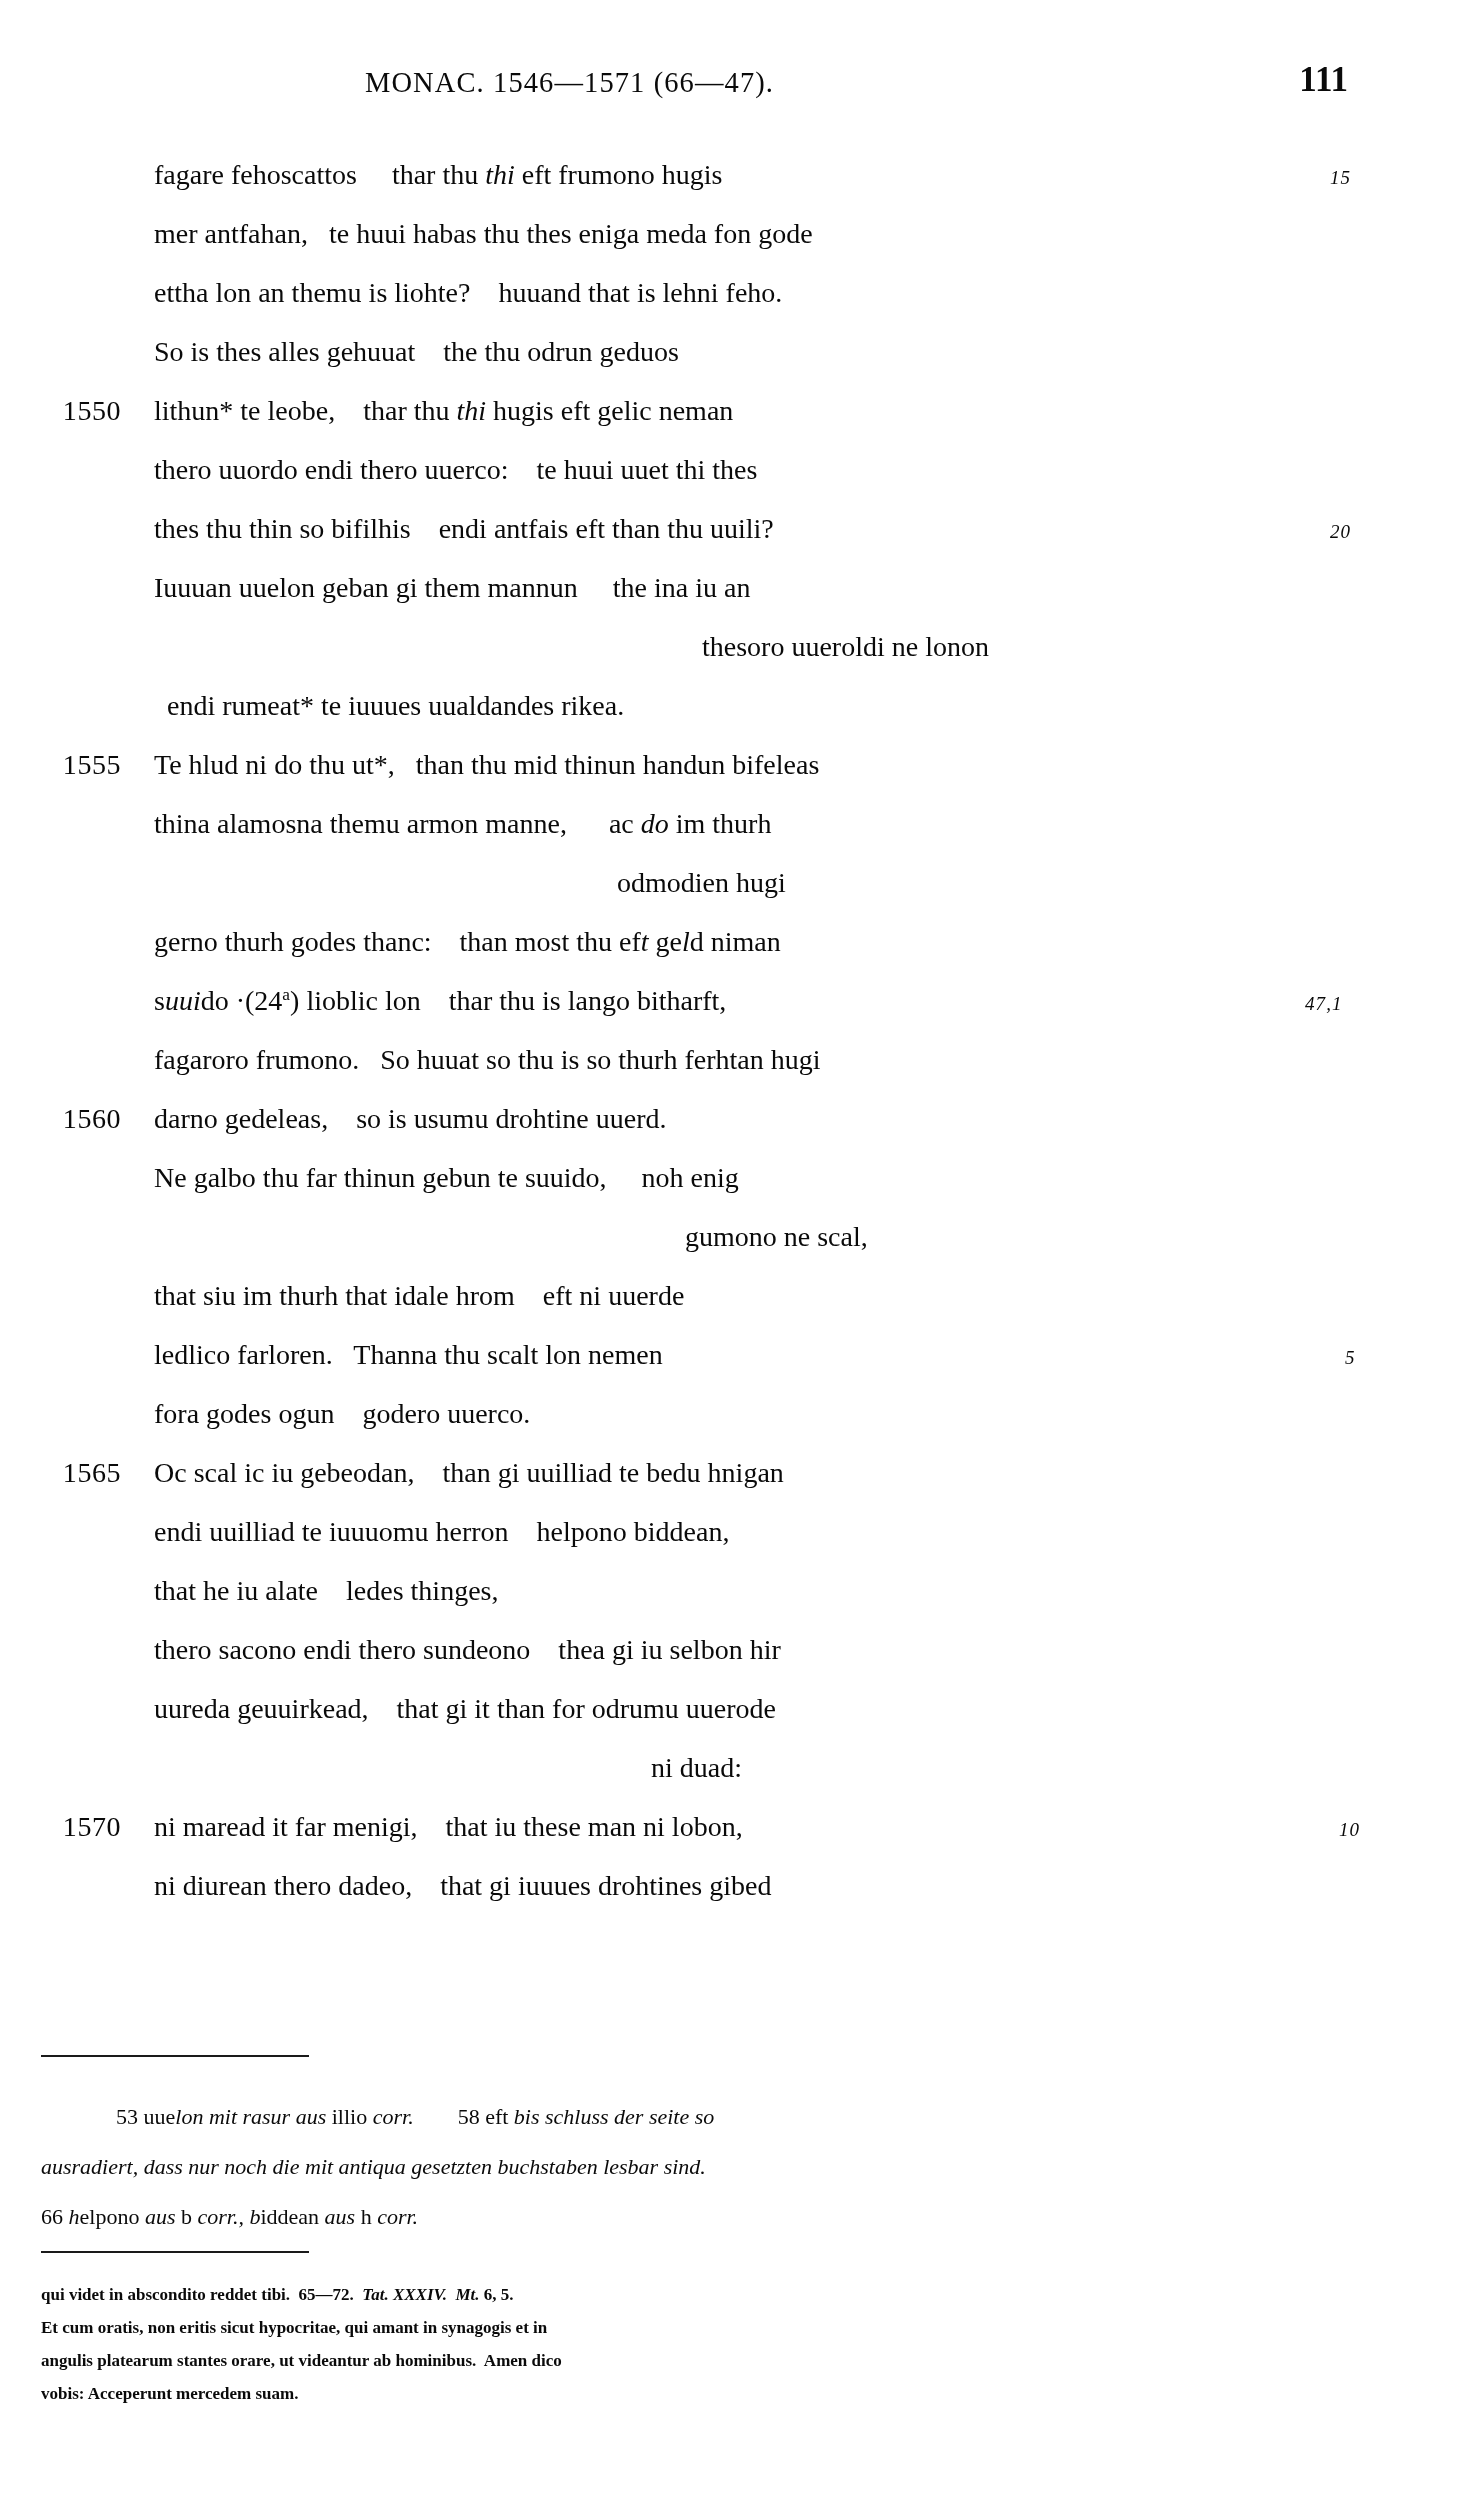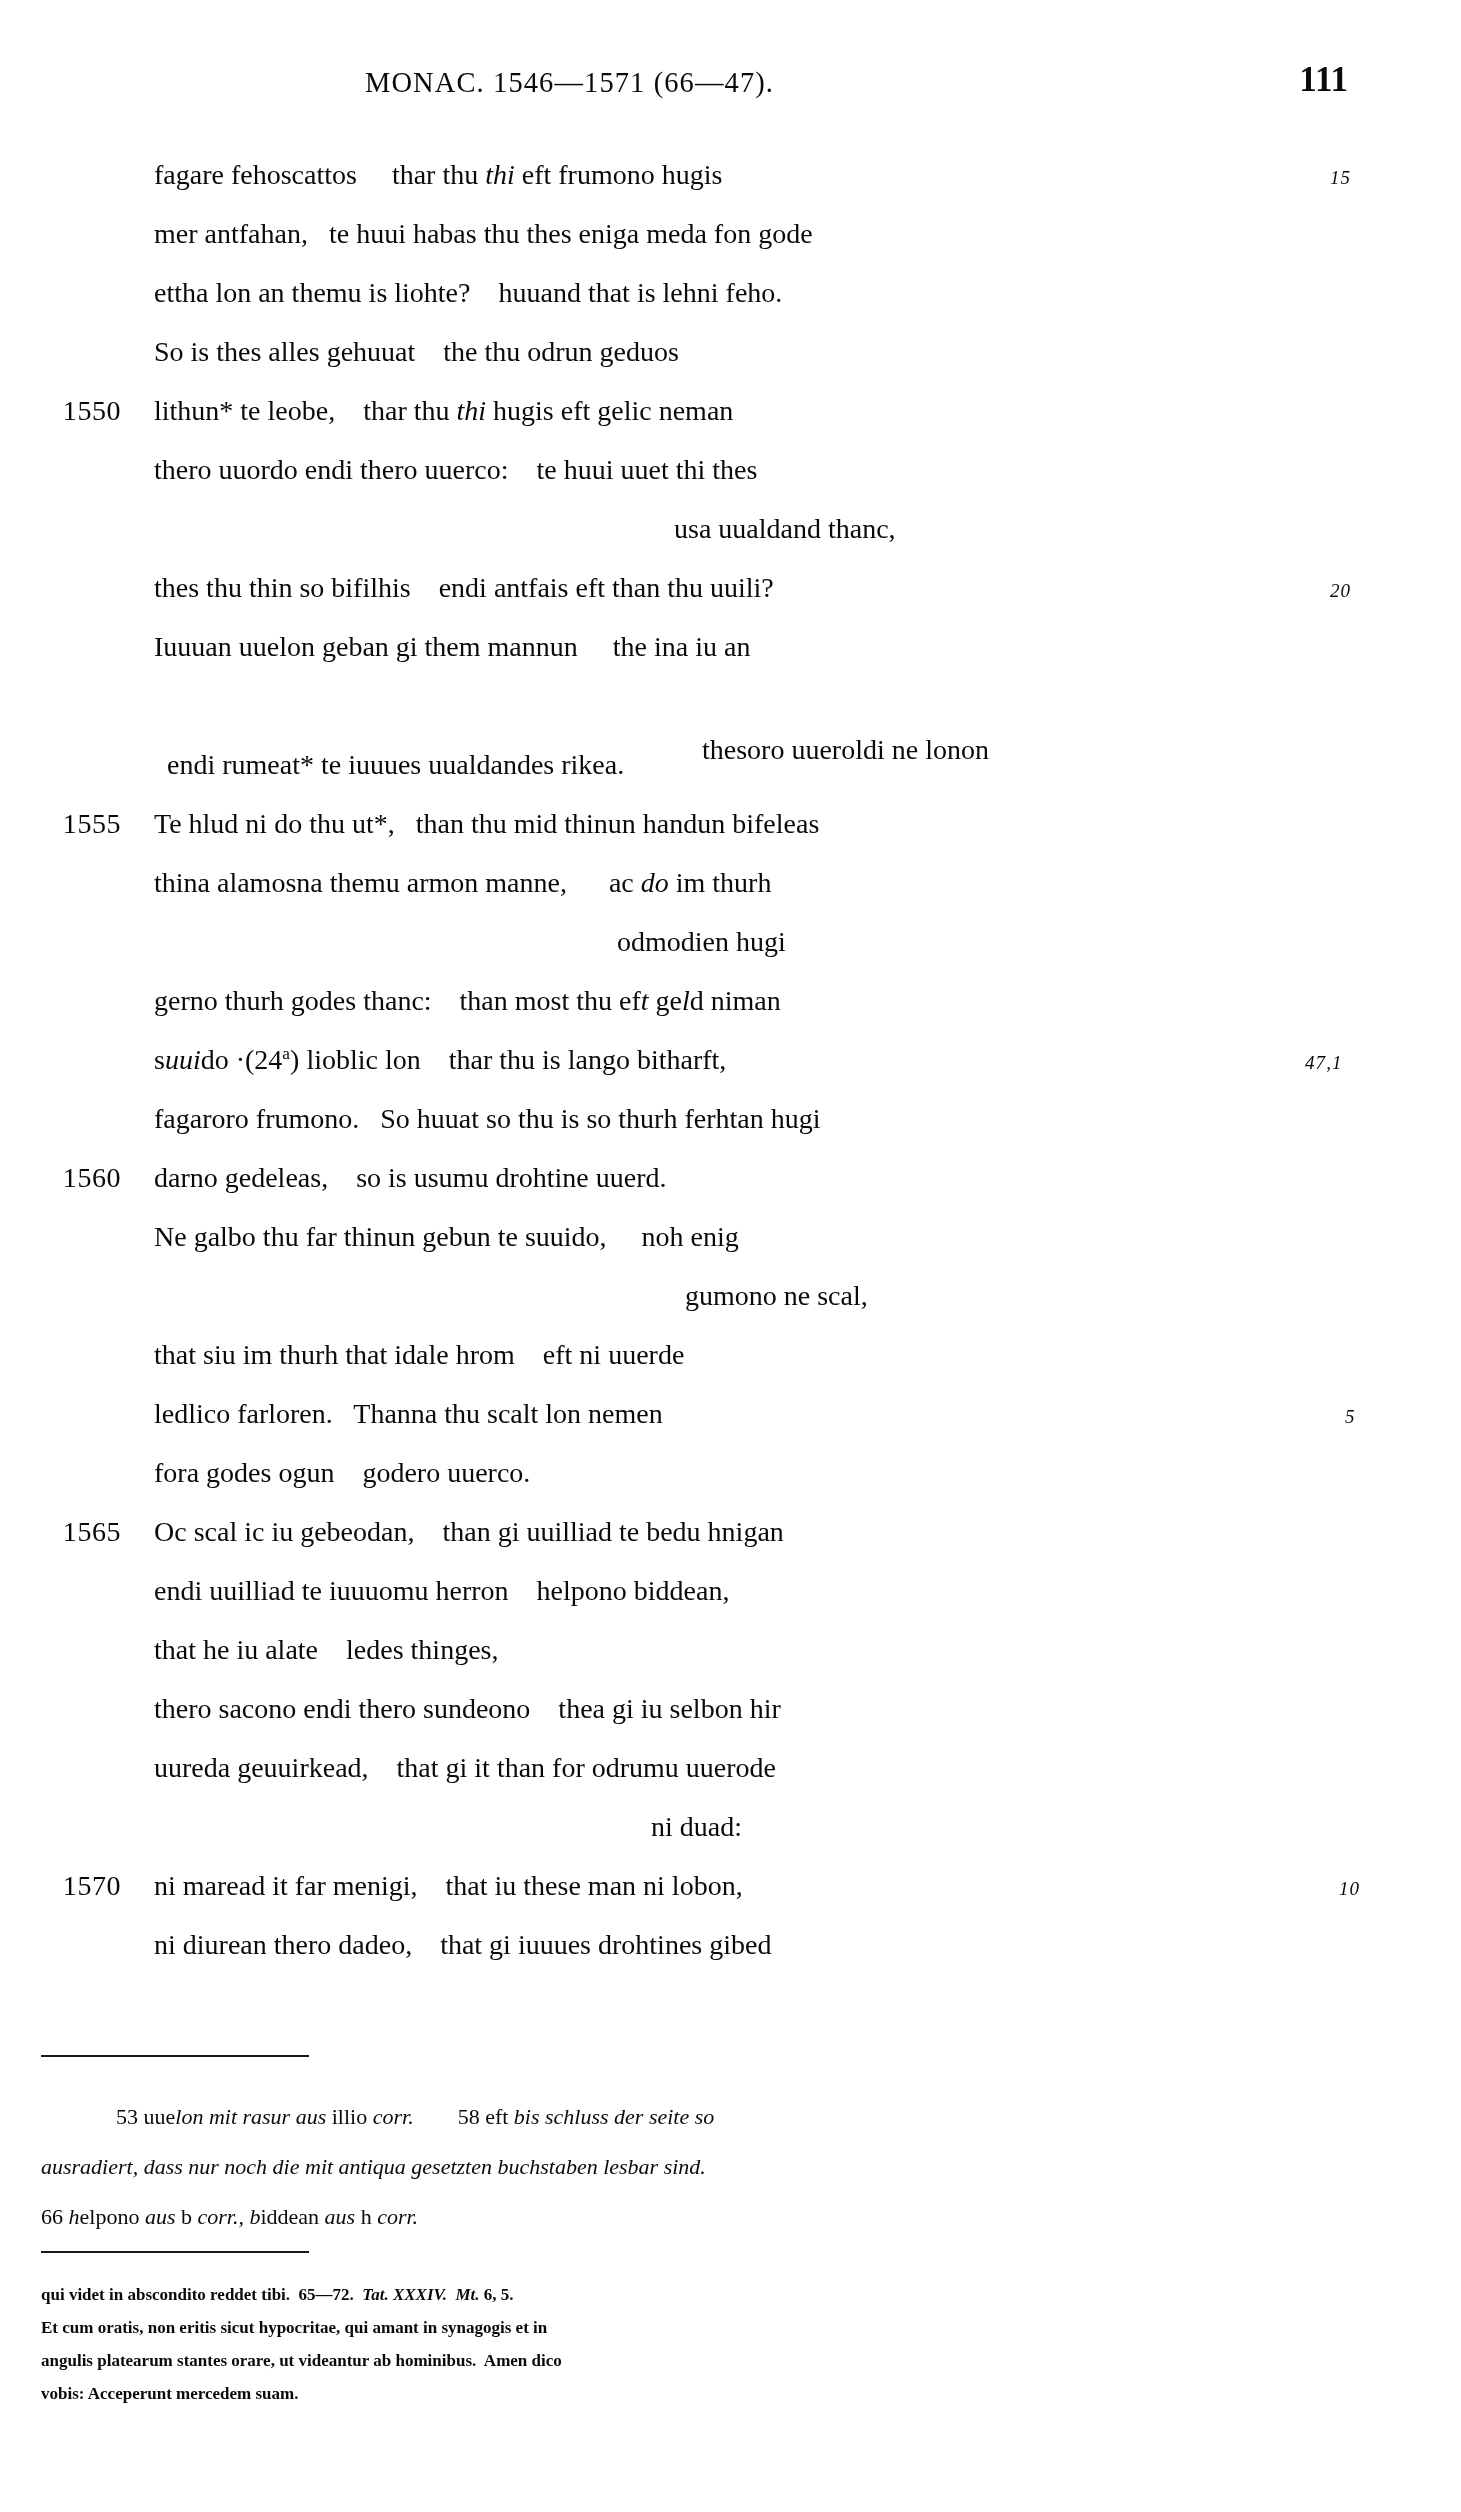--- a/index.html
+++ b/index.html
@@ -72,21 +72,21 @@
   .vtext {
     position: absolute;
     left: 154px;
     top: 0;
     white-space: pre;
   }
   
   .vtext.ind-0  { left: 154px; }
   .vtext.ind-1  { left: 167px; }
   .vtext.ind-c1 { left: 674px; }
-  .vtext.ind-c2 { left: 702px; margin-top: 44px; }
+  .vtext.ind-c2 { left: 702px; }
   .vtext.ind-c3 { left: 617px; }
   .vtext.ind-c4 { left: 685px; text-align: right; }
   .vtext.ind-c5 { left: 651px; }
 
   .vmark {
     position: absolute;
     top: 8px;
     font-size: 19px;
     letter-spacing: 1.1px;
     font-style: italic;
@@ -151,21 +151,20 @@
     <div class="header-pageno">111</div>
   </div>
 
   <div class="verse" id="verse-block">
       <div class="vline"><span class="vtext ind-0"><span>fagare fehoscattos     thar thu </span><em class="it">thi</em><span> eft frumono hugis</span></span><span class="vmark m-right">15</span></div>
       <div class="vline"><span class="vtext ind-0"><span>mer antfahan,   te huui habas thu thes eniga meda fon gode</span></span></div>
       <div class="vline"><span class="vtext ind-0"><span>ettha lon an themu is liohte?    huuand that is lehni feho.</span></span></div>
       <div class="vline"><span class="vtext ind-0"><span>So is thes alles gehuuat    the thu odrun geduos</span></span></div>
       <div class="vline"><span class="vnum">1550</span><span class="vtext ind-0"><span>lithun* te leobe,    thar thu </span><em class="it">thi</em><span> hugis eft gelic neman</span></span></div>
       <div class="vline"><span class="vtext ind-0"><span>thero uuordo endi thero uuerco:    te huui uuet thi thes</span></span></div>
-      <div class="vline"><span class="vtext ind-c1"><span>usa uualdand thanc,</span></span></div>
       <div class="vline"><span class="vtext ind-0"><span>thes thu thin so bifilhis    endi antfais eft than thu uuili?</span></span><span class="vmark m-right2">20</span></div>
       <div class="vline"><span class="vtext ind-0"><span>Iuuuan uuelon geban gi them mannun     the ina iu an</span></span></div>
       <div class="vline"><span class="vtext ind-c2"><span>thesoro uueroldi ne lonon</span></span></div>
       <div class="vline"><span class="vtext ind-1"><span>endi rumeat* te iuuues uualdandes rikea.</span></span></div>
       <div class="vline"><span class="vnum">1555</span><span class="vtext ind-0"><span>Te hlud ni do thu ut*,   than thu mid thinun handun bifeleas</span></span></div>
       <div class="vline"><span class="vtext ind-0"><span>thina alamosna themu armon manne,      ac </span><em class="it">do</em><span> im thurh</span></span></div>
       <div class="vline"><span class="vtext ind-c3"><span>odmodien hugi</span></span></div>
       <div class="vline"><span class="vtext ind-0"><span>gerno thurh godes thanc:    than most thu ef</span><em class="it">t</em><span> ge</span><em class="it">l</em><span>d niman</span></span></div>
       <div class="vline"><span class="vtext ind-0"><span>s</span><em class="it">uui</em><span>do ·(24<sup class="fol">a</sup>) lioblic lon    thar thu is lango bitharft,</span></span><span class="vmark m-47">47,1</span></div>
       <div class="vline"><span class="vtext ind-0"><span>fagaroro frumono.   So huuat so thu is so thurh ferhtan hugi</span></span></div>

